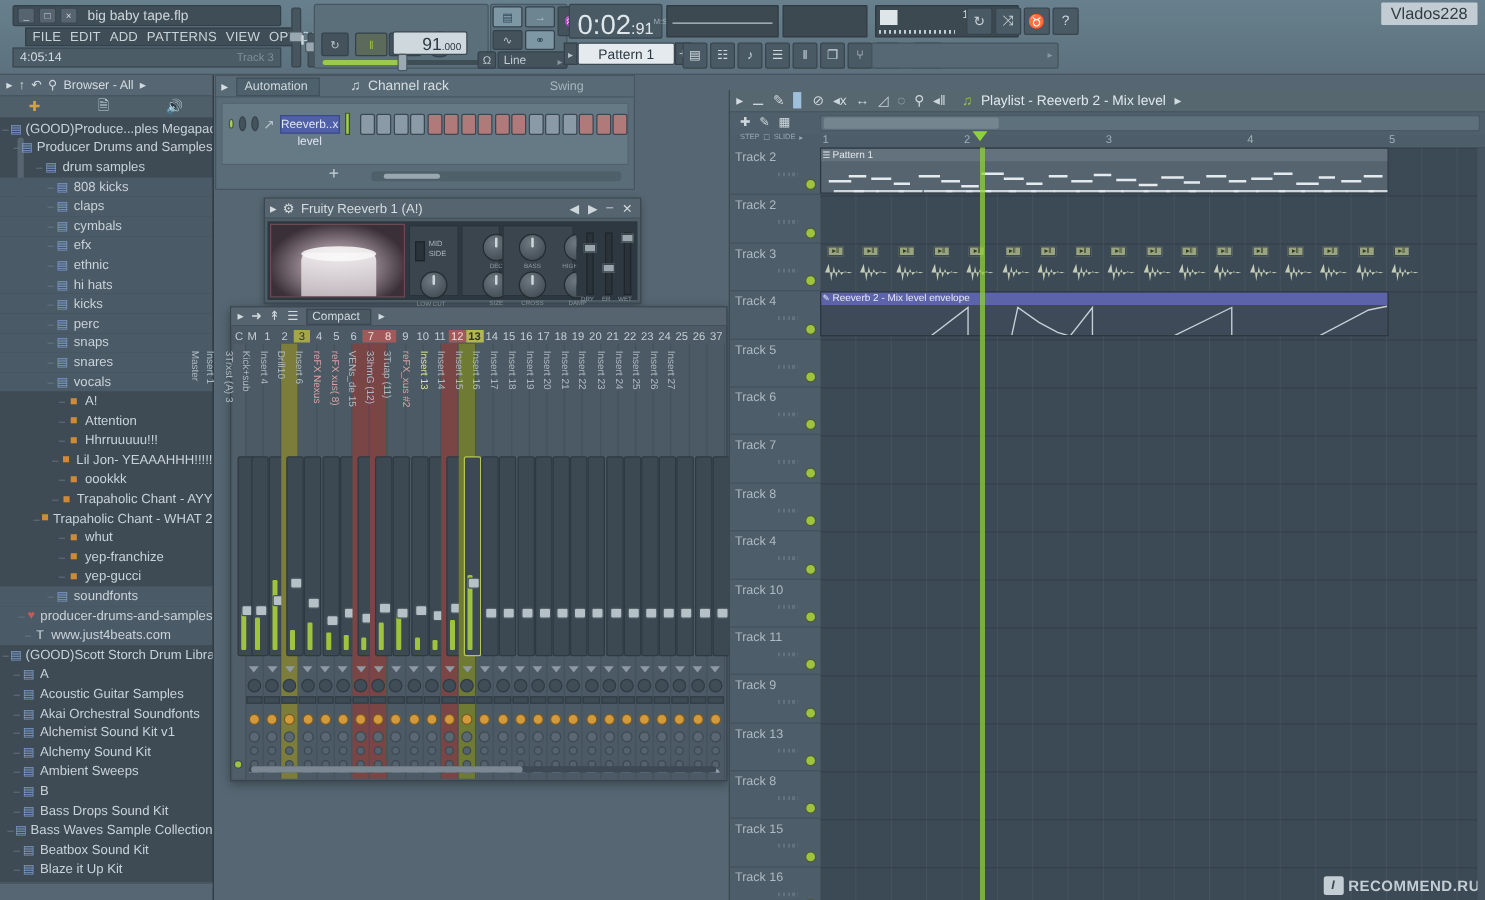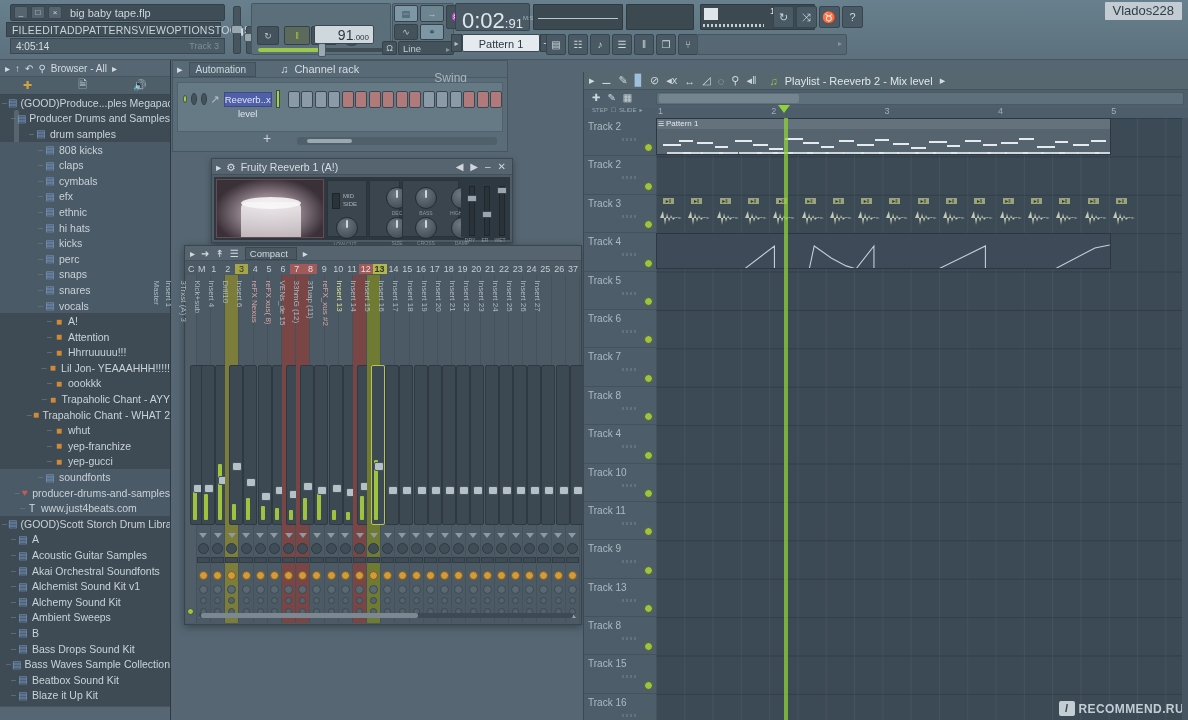--- a/index.html
+++ b/index.html
@@ -18,22 +18,22 @@
     position:absolute; left:0; top:0; width:1188px; height:60px;
     background:linear-gradient(#68808d,#5c717d);
     border-bottom:1px solid #46555f;
   }
   
   .titlebox{ position:absolute; left:10px; top:4px; width:215px; height:17px;
     background:#3f4d56; border:1px solid #33404a; border-radius:2px; display:flex; align-items:center;}
   .winbtn{ width:14px;height:13px; margin-left:3px; background:#55646f; border:1px solid #3b4853;
     border-radius:2px; color:#cfd8dd; font-size:8px; line-height:11px; text-align:center;}
   .title-text{ margin-left:8px; font-size:11px; color:#cdd6db; white-space:nowrap;}
-  .menubar{ position:absolute; left:6px; top:22px; width:215px; height:15px;
-    background:#3f4d56; border:1px solid #33404a; display:flex; align-items:center; padding-left:5px;}
+  .menubar{ position:absolute; left:20px; top:22px; width:215px; height:15px;
+    background:#3f4d56; border:1px solid #33404a; display:flex; align-items:center; gap:7px; padding-left:5px;}
   .menubar span{ font-size:10.5px; color:#c9d3d9; letter-spacing:.2px;}
   .statusbar{ position:absolute; left:10px; top:38px; width:215px; height:16px;
     background:#4c5c66; border:1px solid #3b4853; display:flex; align-items:center; padding:0 5px;
     justify-content:space-between;}
   .statusbar .lt{font-size:10px;color:#d5dde2;}
   .statusbar .rt{font-size:9px;color:#7e8f99;}
 
   .vslider{ position:absolute; width:8px; background:#46555e; border:1px solid #37444d; border-radius:2px;}
   .vslider .knob{ position:absolute; left:-3px; width:12px; height:9px; background:#98a7b0;
      border:1px solid #4a5860; border-radius:2px;}
@@ -136,21 +136,21 @@
   .cr-name{ width:95px; height:15px; background:#4f5fa8; border:1px solid #3c4a86; color:#dfe4f5;
      font-size:9.5px; text-align:center; line-height:14px;}
   .cr-vu{ width:7px;height:18px;background:#9ed43e;border:1px solid #3f4b52;}
   .steps{ display:flex; gap:1.5px; margin-left:4px;}
   .step{ width:12px;height:17px;border-radius:2px;border:1px solid #3b4752;}
   .step.a{ background:#8a9aa6;}
   .step.b{ background:#b07a7a;}
   .cr-plus{ position:absolute; left:90px; bottom:5px; color:#c8d2d8; font-size:14px;}
   .cr-hs{ position:absolute; right:10px; bottom:6px; width:200px; height:8px; background:#4f606b; border-radius:3px;}
   .cr-hs .th{ position:absolute; left:10px; top:2px; width:45px; height:4px; background:#99a8b1; border-radius:2px;}
-  .cr-swing{position:absolute;right:40px;top:10px;font-size:12px;color:#a9b6bf;}
+  .cr-swing{position:absolute;right:40px;top:3px;font-size:10px;color:#a9b6bf;}
 
   
   .rev{ position:absolute; left:211px; top:158px; width:302px; height:85px;
      background:#4f5d67; border:1px solid #3b4852; box-shadow:0 2px 6px rgba(0,0,0,.35);}
   .rev-title{ height:16px; background:#55646e; display:flex;align-items:center; gap:5px; font-size:10.5px;
      color:#d5dde2; padding-left:4px; border-bottom:1px solid #43515b;}
   .rev-title .sp{ margin-left:auto; display:flex; gap:7px; padding-right:6px; font-size:10px; color:#cdd6db;}
   .rev-body{ position:absolute; left:2px; top:18px; right:2px; bottom:2px; background:#2e3840; display:flex;}
   .rev-img{ width:108px; margin:2px; background:radial-gradient(ellipse at 50% 58%, #d6ccd0 0%, #8e7f88 40%, #3a3038 75%);
      border:1px solid #6b4a52; position:relative; overflow:hidden;}
@@ -1909,20 +1909,21 @@
           </div>
           <div class="sampcell" style="left: 456.8px; top: 2px;">
             <div class="sc-top">▸‖</div>
             <svg class="sc-wave" viewBox="0 0 22 14" preserveAspectRatio="none">
               <path d="M0,7 L3,0 L5,14 L7,2 L9,11 L11,4 L13,9 L16,6 L19,7.5 L22,7 L19,6.5 Z" fill="#c3cbb5"></path>
             </svg>
           </div>
         </div>
 
       <div class="clip clip-auto" style="left:0px;top:115.2px;width:455px;height:36px;">
+        <div class="clip-hdr"><span class="ic">✎</span><span>Reeverb 2 - Mix level envelope</span></div>
         <svg class="autorow" viewBox="0 0 455 26" preserveAspectRatio="none">
           <polyline points="0,25 88,25 118,2 118,25 153,25 158,2 175,14 190,22 200,25 218,2 218,25 283,25 330,2 330,25 400,25 440,4 455,1" fill="none" stroke="#c6cfd6" stroke-width="1.1"></polyline>
         </svg>
       </div>
 
       <div class="playhead" id="playhead" style="left: 128px;"></div>
 
       <div class="rec-wm">
         <span class="bx">I</span>
         <span>RECOMMEND.RU</span>

